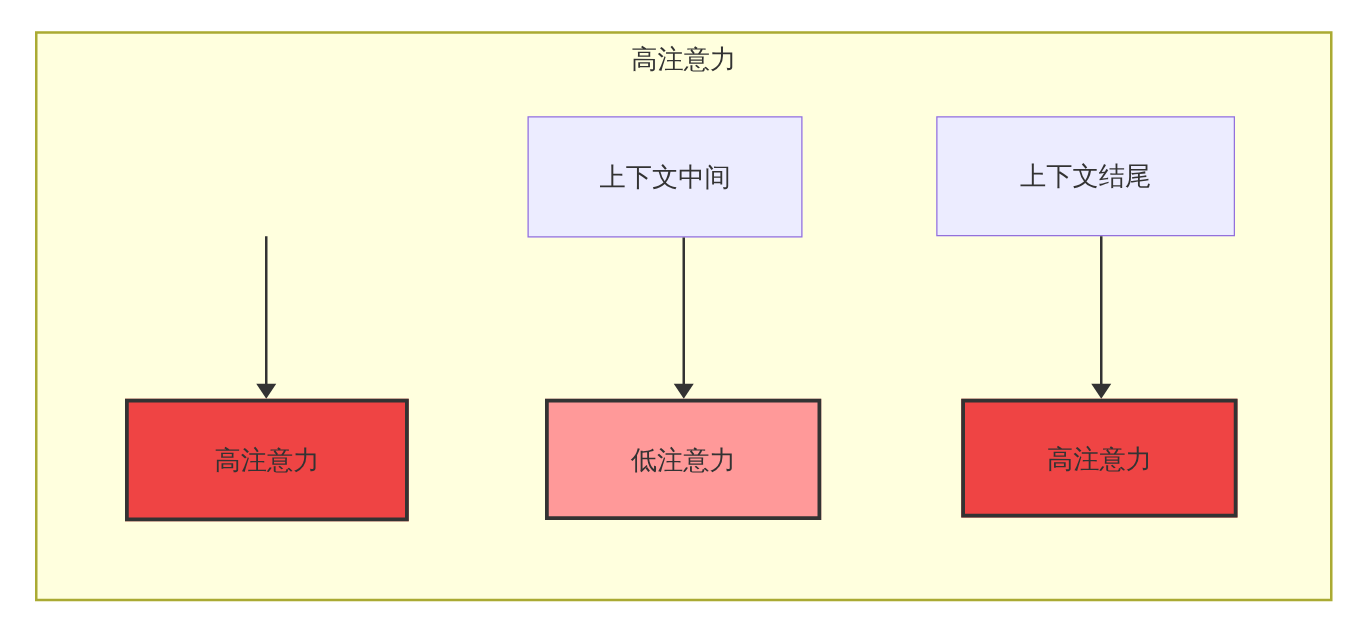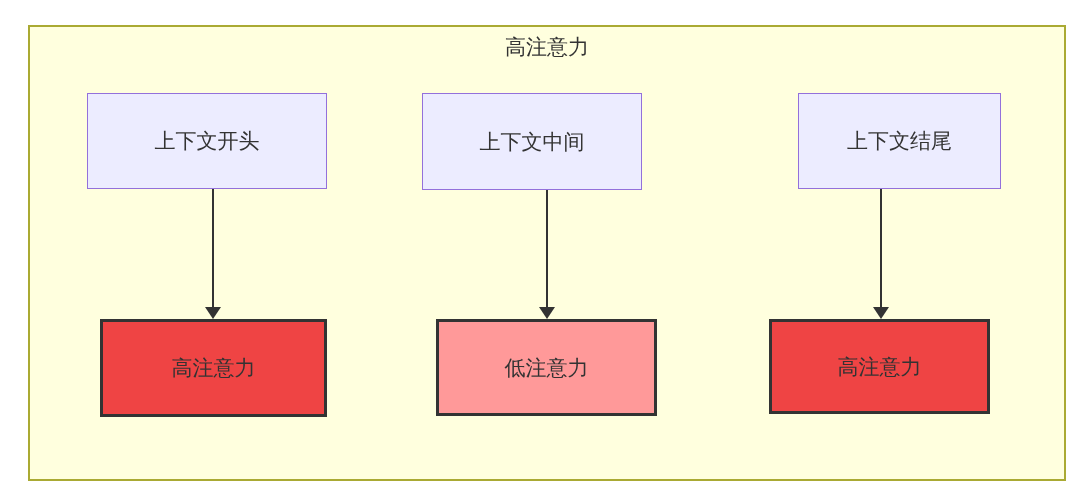--- a/index.html
+++ b/index.html
@@ -49,21 +49,21 @@
     border: 1.5px solid #9370db;
   }
   .node.attn {
     border: 3px solid #333333;
   }
   .node.attn-high { background: #ef4444; }
   .node.attn-low  { background: #ff9999; }
 
   .node-ctx-1 { left: 87px;  top: 93px; width: 240px; height: 96px; }
   .node-ctx-2 { left: 422px; top: 93px; width: 220px; height: 97px; }
-  .node-ctx-3 { left: 798px; top: 93px; width: 203px; height: 96px; }
+  .node-ctx-3 { left: 749px; top: 93px; width: 239px; height: 96px; }
 
   .node-attn-1 { left: 100px; top: 319px; width: 227px; height: 98px; }
   .node-attn-2 { left: 436px; top: 319px; width: 221px; height: 97px; }
   .node-attn-3 { left: 769px; top: 319px; width: 221px; height: 95px; }
 
   .arrow-line {
     position: absolute;
     width: 2px;
     background: #333333;
   }
@@ -84,21 +84,20 @@
 </style>
 </head>
 <body>
 
 <div class="canvas">
 
   <div class="container"></div>
 
   <div class="diagram-title">高注意力</div>
 
-  <div class="node context node-ctx-1">上下文开头</div>
   <div class="node context node-ctx-2">上下文中间</div>
   <div class="node context node-ctx-3">上下文结尾</div>
 
   <div class="arrow-line arrow-1-line"></div>
   <div class="arrow-head arrow-1-head"></div>
   <div class="arrow-line arrow-2-line"></div>
   <div class="arrow-head arrow-2-head"></div>
   <div class="arrow-line arrow-3-line"></div>
   <div class="arrow-head arrow-3-head"></div>
 

